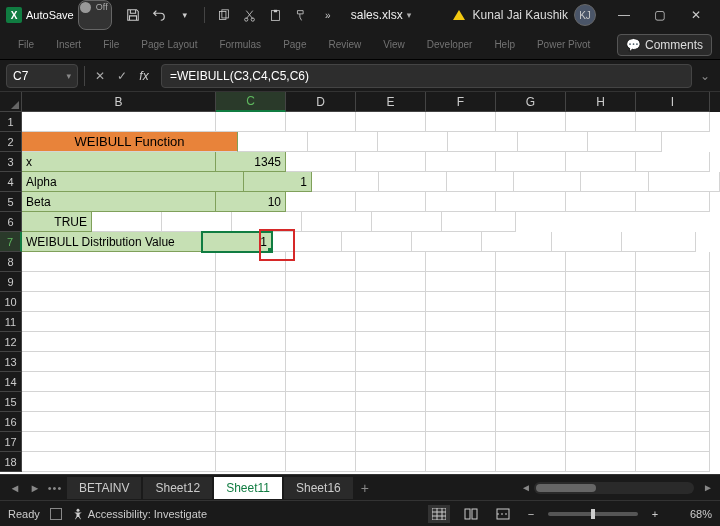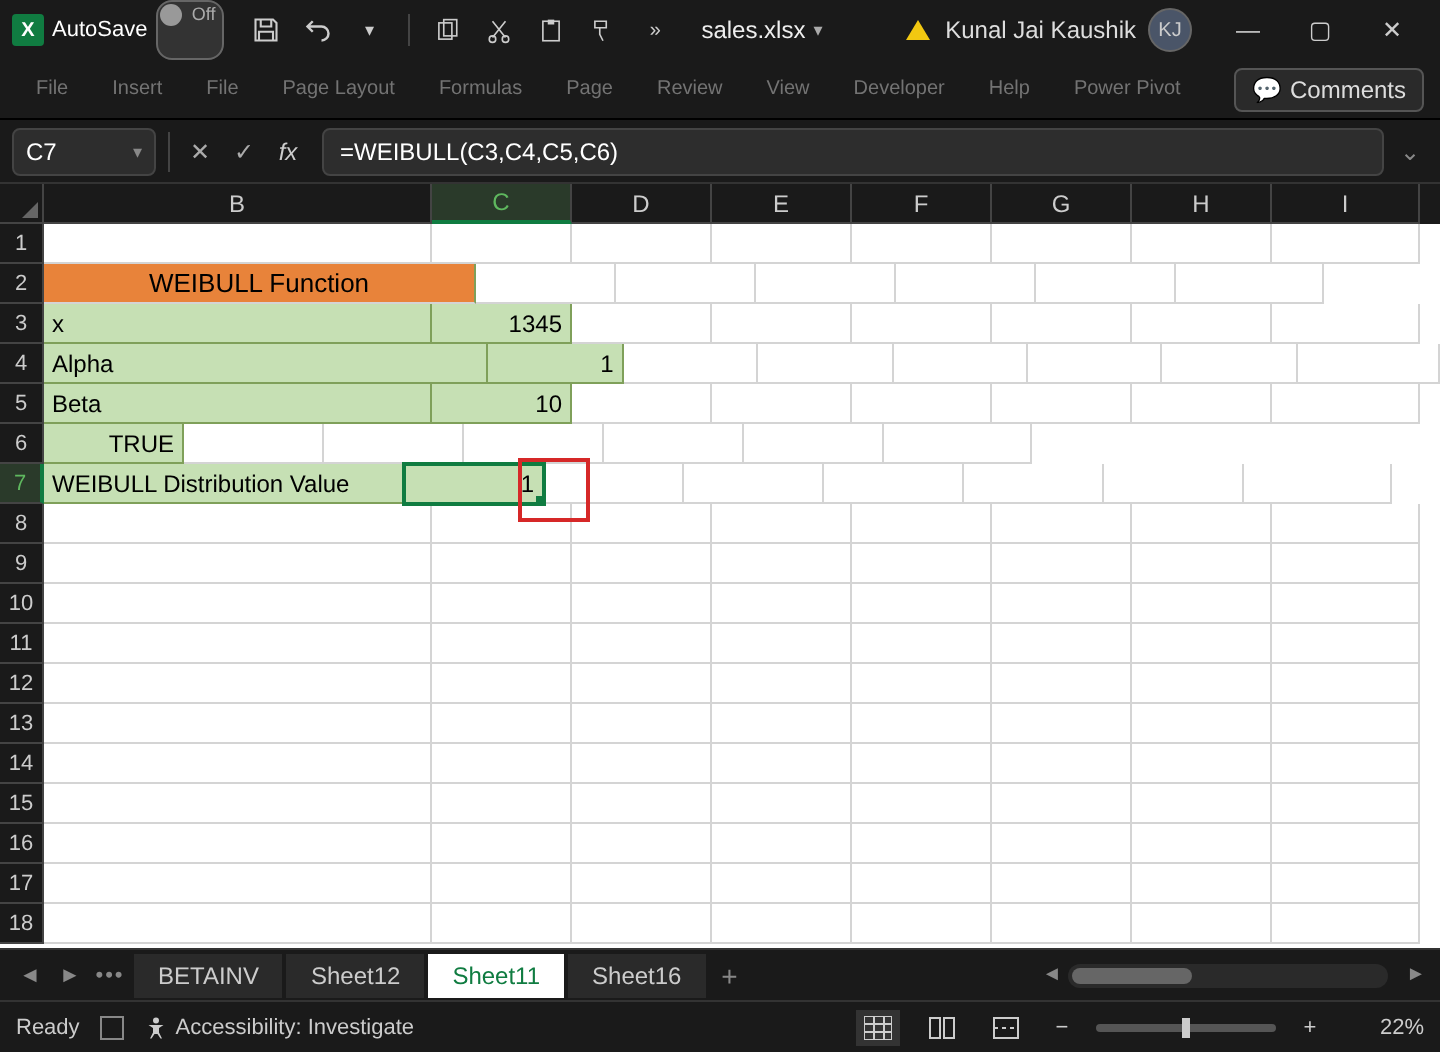--- a/index.html
+++ b/index.html
@@ -449,14 +449,14 @@
       <svg width="14" height="12" viewBox="0 0 14 12">
         <rect x="1" y="1" width="12" height="10" fill="none" stroke="#ccc"></rect>
         <line x1="1" y1="6" x2="13" y2="6" stroke="#ccc" stroke-dasharray="2"></line>
       </svg>
     </div>
   <div class="zoom-btn">−</div>
   <div class="zoom-slider">
       <div class="zoom-thumb"></div>
     </div>
   <div class="zoom-btn">+</div>
-  <span style="width:40px;text-align:right;">22%</span>
+  <span style="width:40px;text-align:right;">68%</span>
 </div>
 
 </body></html>

